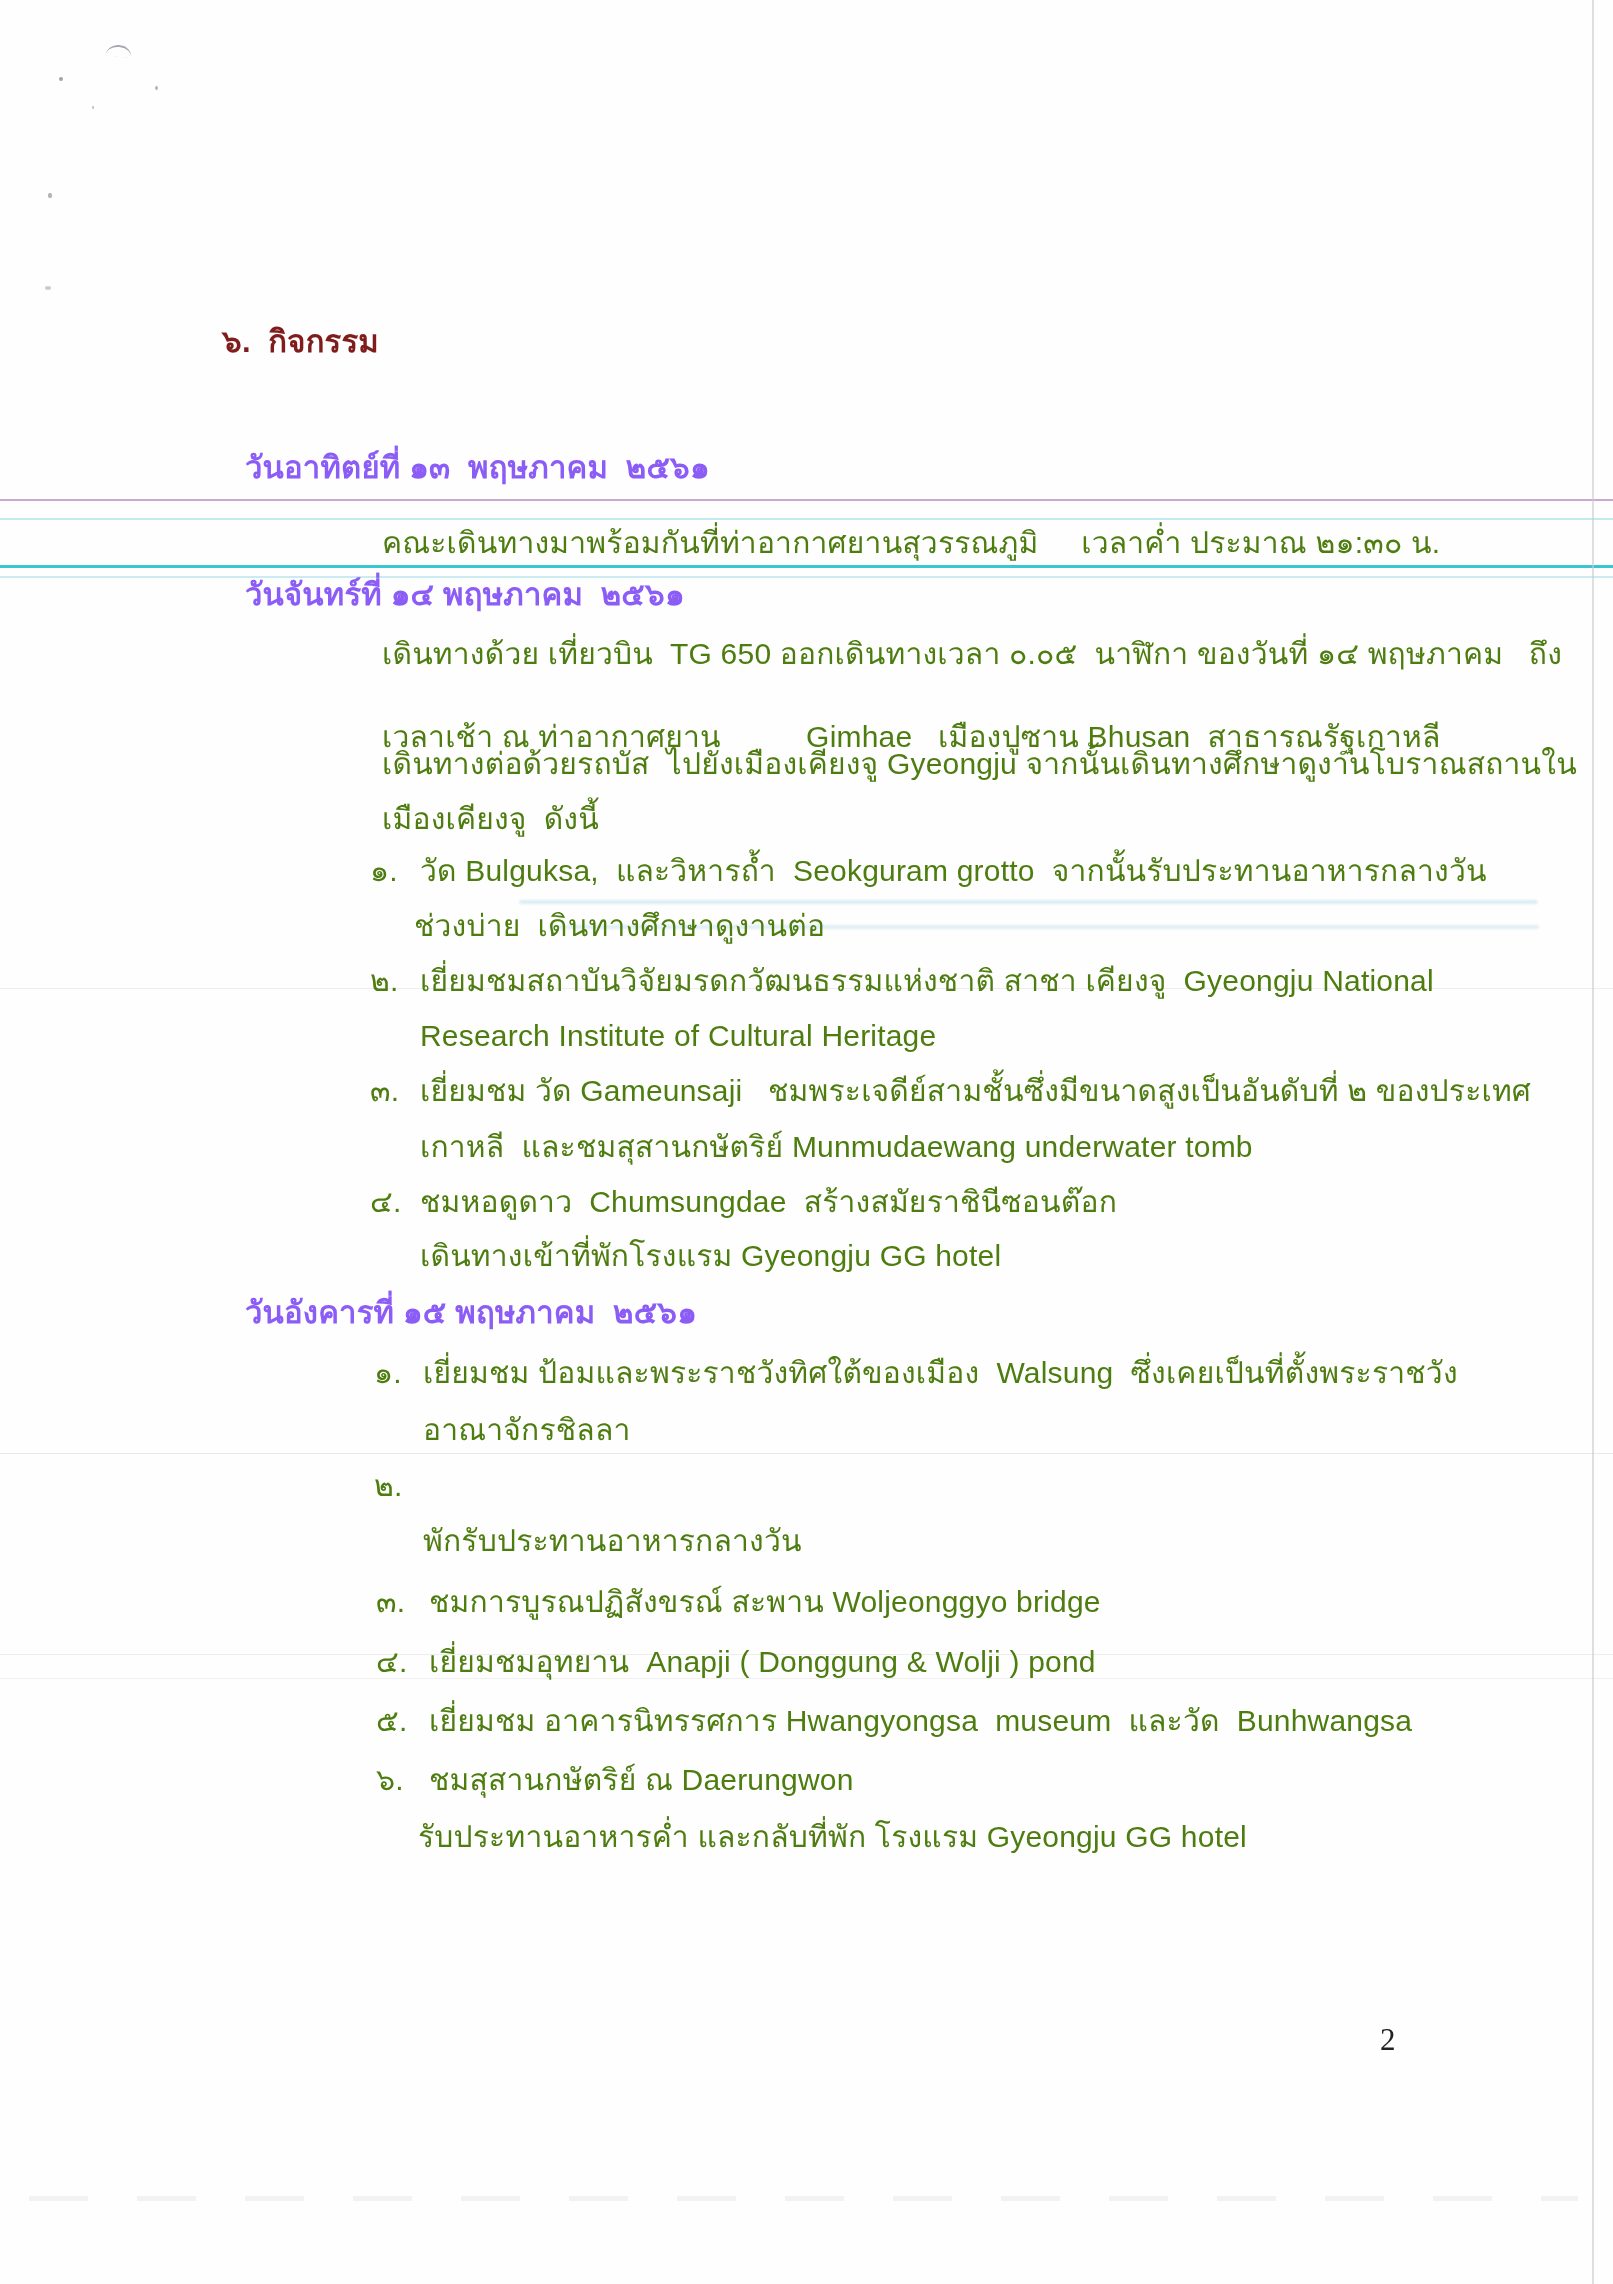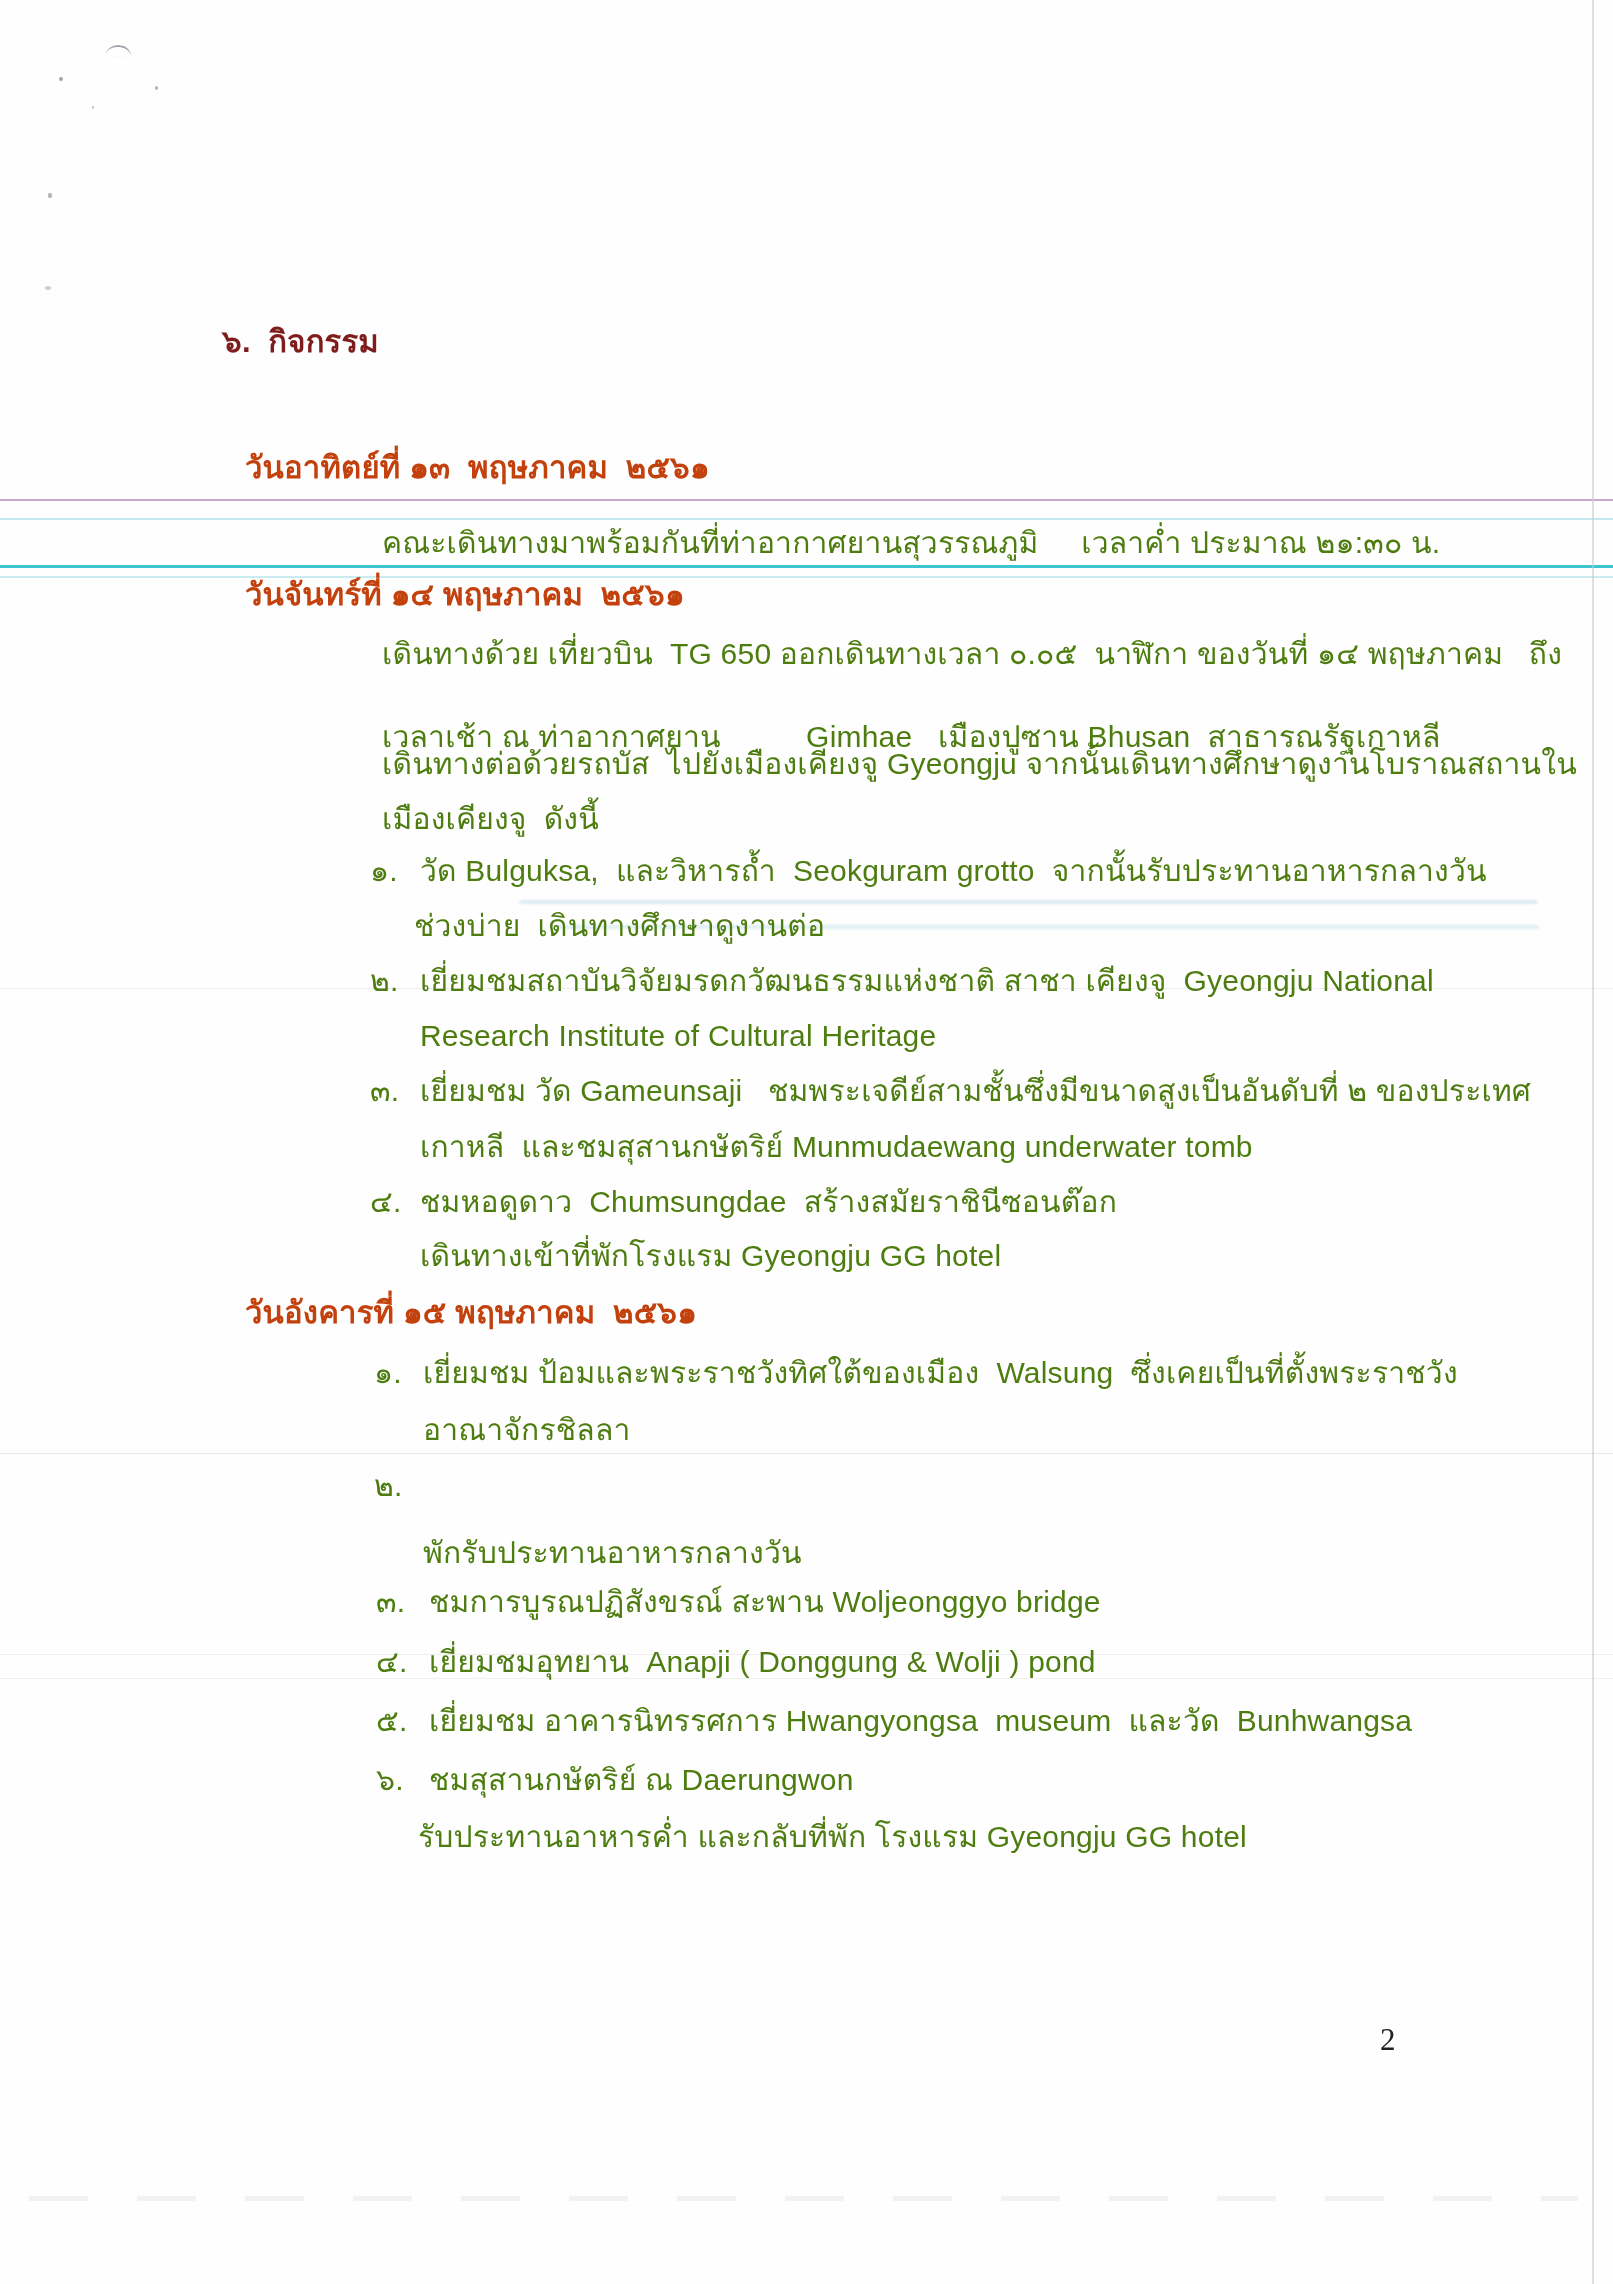--- a/index.html
+++ b/index.html
@@ -18,21 +18,21 @@
     position:absolute;
     white-space:pre;
     font-size:30px;
     color:#4d7c0f;
     line-height:1.25;
     letter-spacing:0.2px;
   }
   .heading{
     font-weight:700;
     font-size:31px;
-    color:#c2410c;
+    color:#8b5cf6;
   }
   .section-title{
     font-weight:600;
     font-size:31px;
     color:#7f1d1d;
   }
   .pagenum{
     font-family:"Liberation Serif","DejaVu Serif",serif;
     font-size:31px;
     color:#222;
@@ -117,21 +117,21 @@
   <div class="tl" style="left:420px;top:1183px;">ชมหอดูดาว  Chumsungdae  สร้างสมัยราชินีซอนต๊อก</div>
   <div class="tl" style="left:420px;top:1237px;">เดินทางเข้าที่พักโรงแรม Gyeongju GG hotel</div>
 
   <div class="tl heading" style="left:245px;top:1294px;">วันอังคารที่ ๑๕ พฤษภาคม  ๒๕๖๑</div>
 
   <div class="tl" style="left:374px;top:1354px;">๑.</div>
   <div class="tl" style="left:423px;top:1354px;">เยี่ยมชม ป้อมและพระราชวังทิศใต้ของเมือง  Walsung  ซึ่งเคยเป็นที่ตั้งพระราชวัง</div>
   <div class="tl" style="left:423px;top:1411px;">อาณาจักรชิลลา</div>
 
   <div class="tl" style="left:374px;top:1467px;">๒.</div>
-  <div class="tl" style="left:423px;top:1522px;margin-top:12px;">พักรับประทานอาหารกลางวัน</div>
+  <div class="tl" style="left:423px;top:1522px;">พักรับประทานอาหารกลางวัน</div>
 
   <div class="tl" style="left:376px;top:1583px;">๓.</div>
   <div class="tl" style="left:429px;top:1583px;">ชมการบูรณปฏิสังขรณ์ สะพาน Woljeonggyo bridge</div>
 
   <div class="tl" style="left:376px;top:1643px;">๔.</div>
   <div class="tl" style="left:429px;top:1643px;text-align:right;">เยี่ยมชมอุทยาน  Anapji ( Donggung &amp; Wolji ) pond</div>
 
   <div class="tl" style="left:376px;top:1702px;">๕.</div>
   <div class="tl" style="left:429px;top:1702px;">เยี่ยมชม อาคารนิทรรศการ Hwangyongsa  museum  และวัด  Bunhwangsa</div>
 

